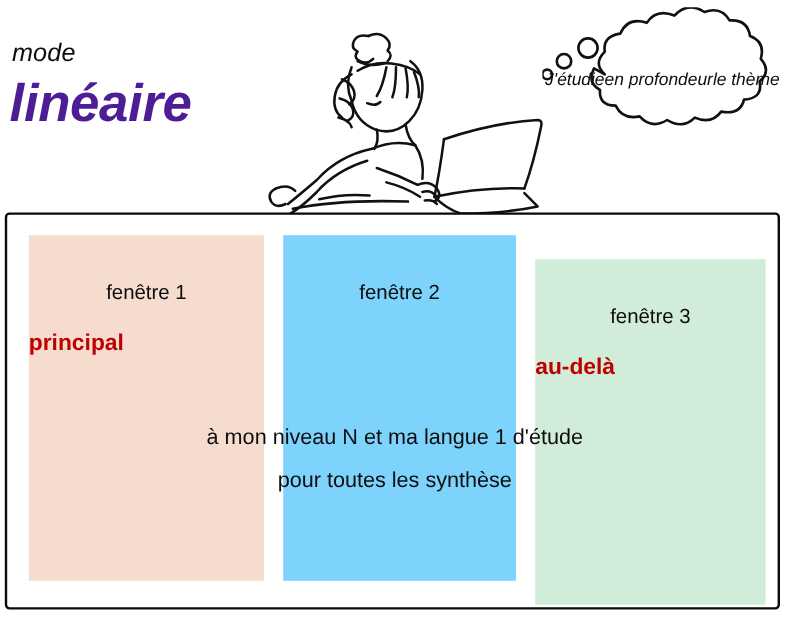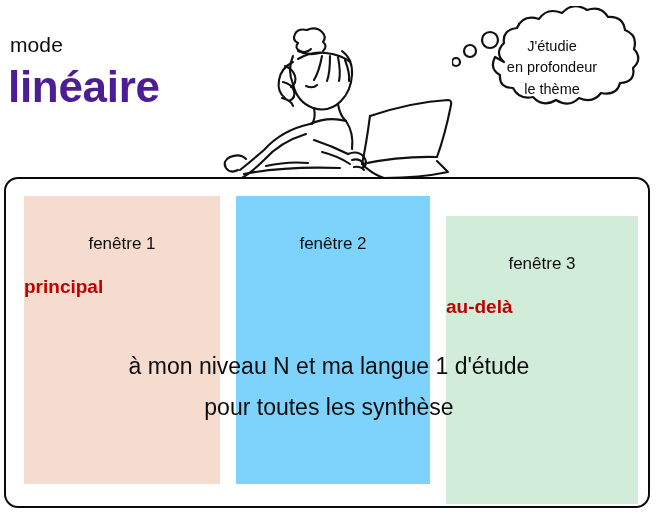--- a/index.html
+++ b/index.html
@@ -15,20 +15,21 @@
     font-family: "Liberation Sans", sans-serif;
     -webkit-font-smoothing: antialiased;
   }
 
   
   #header {
     position: absolute;
     left: 0; top: 0;
     width: 568px;
     height: 178px;
+    font-style: italic;
   }
   #mode-label {
     position: absolute;
     left: 10px;
     top: 34px;
     font-size: 21px;
     color: #0d0d0d;
     letter-spacing: 0.1px;
     line-height: 1;
   }
@@ -60,40 +61,39 @@
     width: 200px;
     height: 122px;
   }
   #thought-bubble svg { position: absolute; left: 0; top: 0; }
   #bubble-text {
     position: absolute;
     left: 0; top: 0;
     width: 200px;
     height: 122px;
     display: flex;
-    flex-direction: column;
     align-items: center;
     justify-content: center;
     font-size: 14.5px;
     color: #0d0d0d;
     line-height: 1.45;
     text-align: center;
     padding-top: 2px;
     box-sizing: border-box;
   }
 
   
   #panel {
     position: absolute;
     left: 4px;
     top: 177px;
     width: 646px;
     height: 331px;
     border: 2.5px solid #0a0a0a;
-    border-radius: 14px;
+    border-radius: 4px;
     box-sizing: border-box;
     background: #ffffff;
   }
 
   .column {
     position: absolute;
     top: 17px;
     height: 288px;
   }
   #column-1 { left: 18px;  width: 196px; background: #F5DCCF; }
@@ -118,21 +118,21 @@
     font-weight: bold;
     color: #C00000;
   }
 
   #footnote {
     position: absolute;
     left: 0;
     top: 176px;
     width: 646px;
     text-align: center;
-    font-size: 23px;
+    font-size: 18px;
     color: #0d0d0d;
     line-height: 1.0;
     pointer-events: none;
   }
   #footnote .line { display: block; }
   #footnote .line-1 { margin-bottom: 18px; }
 </style>
 </head>
 <body>
 

